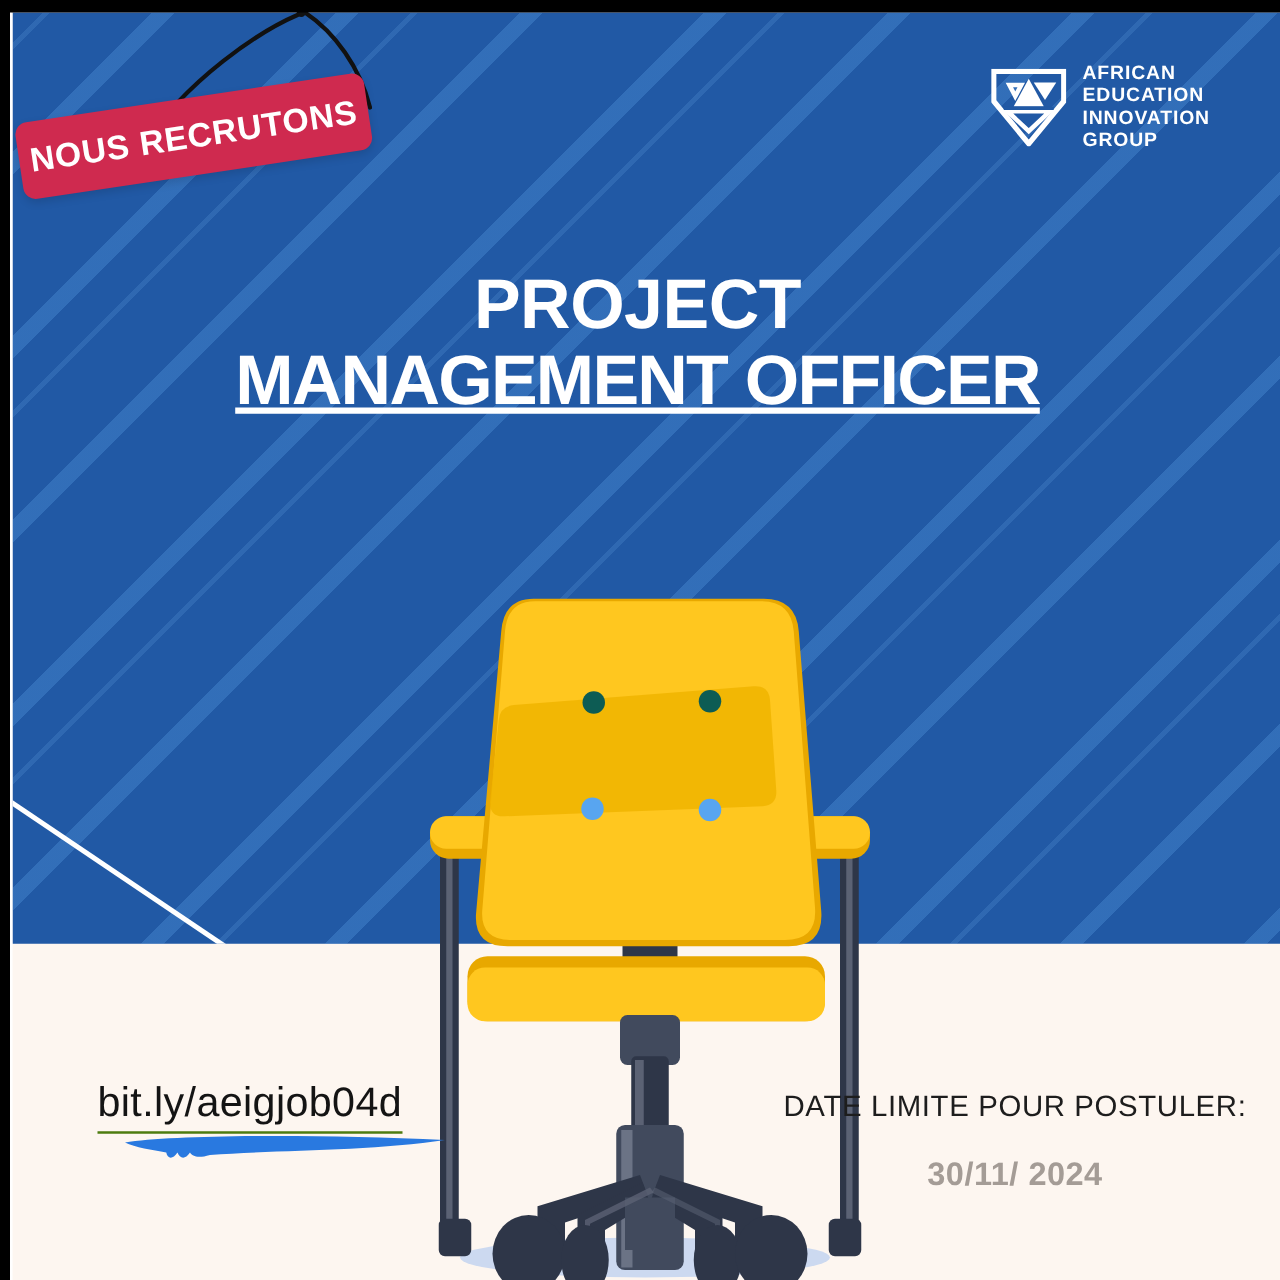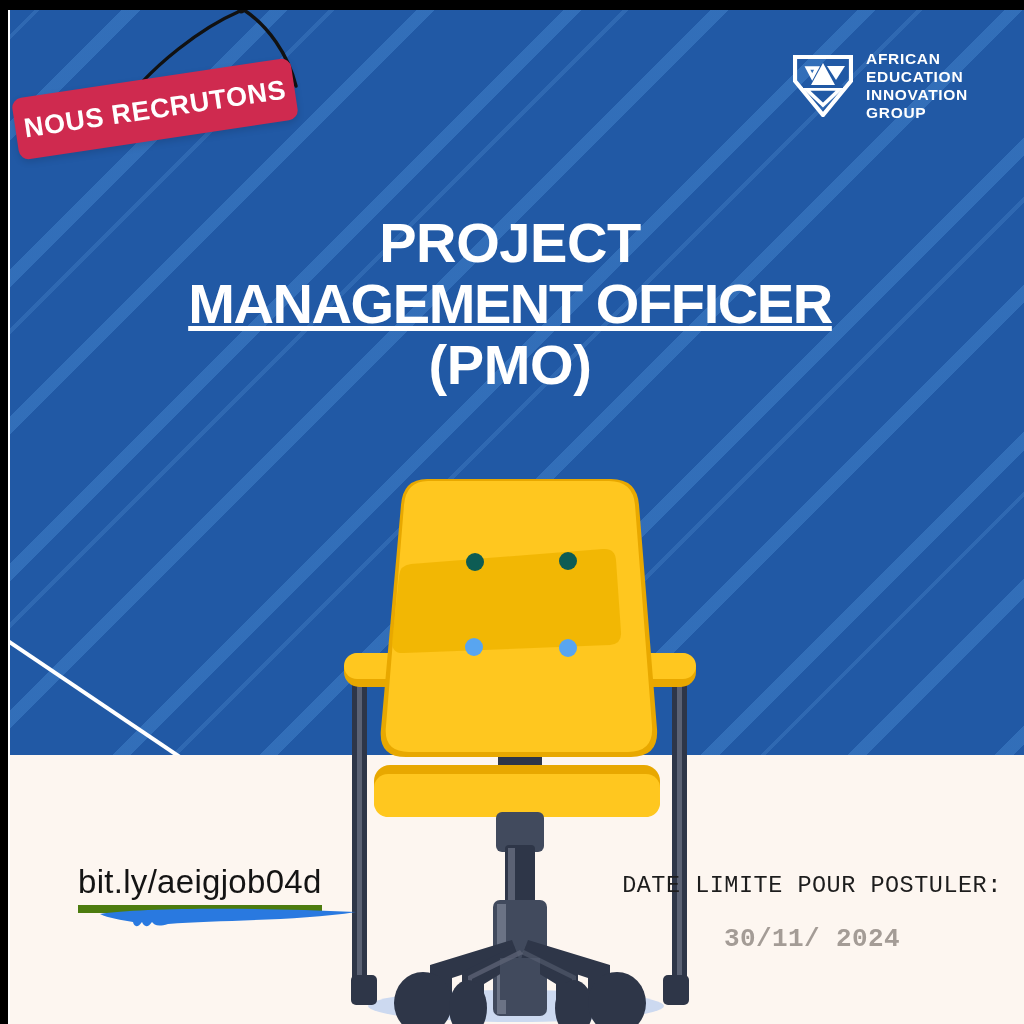--- a/index.html
+++ b/index.html
@@ -136,33 +136,32 @@
   .url-block {
     position:absolute;
     left:78px; top:863px;
     z-index:35;
   }
   .url-text {
     color:#141414;
     font-size:33px;
     font-weight:400;
     letter-spacing:0.3px;
-    border-bottom:8px solid #4d7c0f;
+    border-bottom:2px solid #4d7c0f;
     padding-bottom:4px;
     display:inline-block;
   }
   .brush { position:absolute; left:20px; top:42px; width:262px; height:28px; }
 
   .deadline {
     position:absolute;
     left:612px; top:872px;
     width:400px;
     text-align:center;
     z-index:35;
-    font-family:Liberation Mono, monospace;
   }
   .deadline-label {
     color:#1d1d1d;
     font-size:23.5px;
     font-weight:400;
     letter-spacing:0.5px;
     white-space:nowrap;
   }
   .deadline-date {
     margin-top:25px;
@@ -212,21 +211,20 @@
       <div>AFRICAN</div>
       <div>EDUCATION</div>
       <div>INNOVATION</div>
       <div>GROUP</div>
     </div>
   </div>
 
   <div class="headline">
     <div class="l1">PROJECT</div>
     <div class="l2">MANAGEMENT OFFICER</div>
-    <div class="l3">(PMO)</div>
   </div>
 
   <svg class="chair" viewBox="0 0 1024 1024">
 
     <ellipse cx="516" cy="1006" rx="148" ry="16" fill="#ccd9f0"></ellipse>
 
     <rect x="352" y="668" width="15" height="336" rx="5" fill="#2e3648"></rect>
     <rect x="357" y="676" width="5" height="320" fill="#5b6274"></rect>
     <rect x="351" y="975" width="26" height="30" rx="5" fill="#2e3648"></rect>
 

